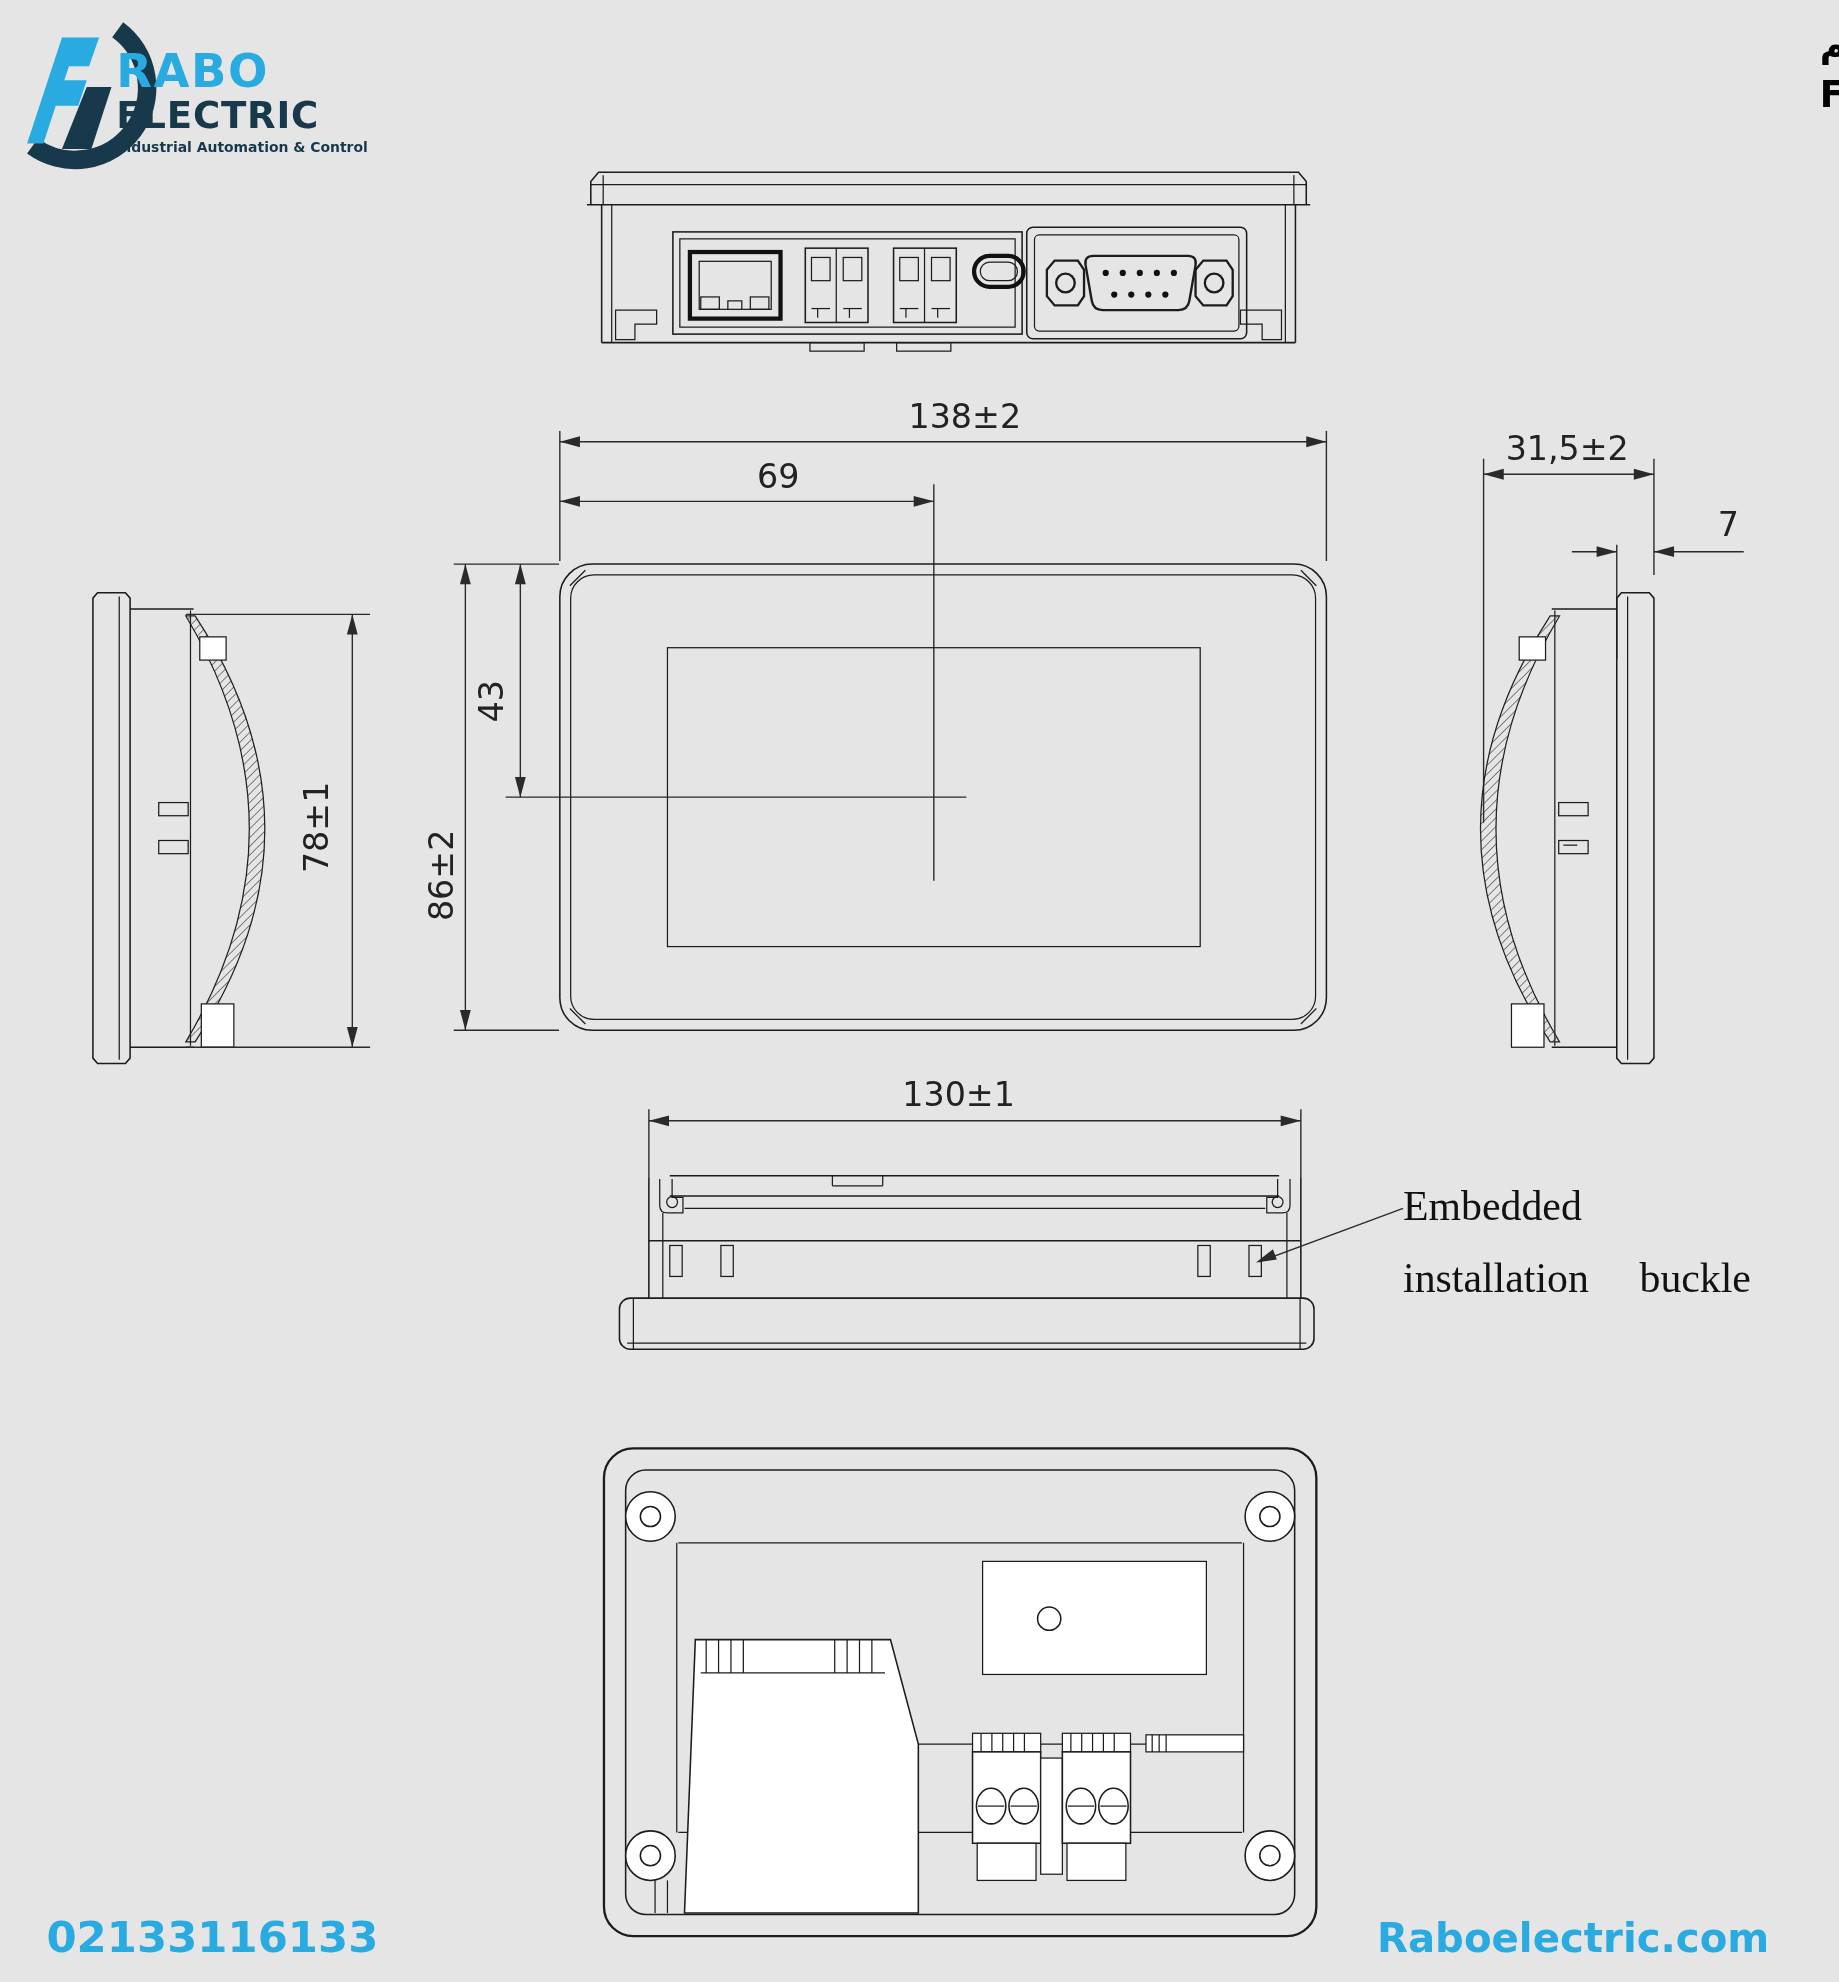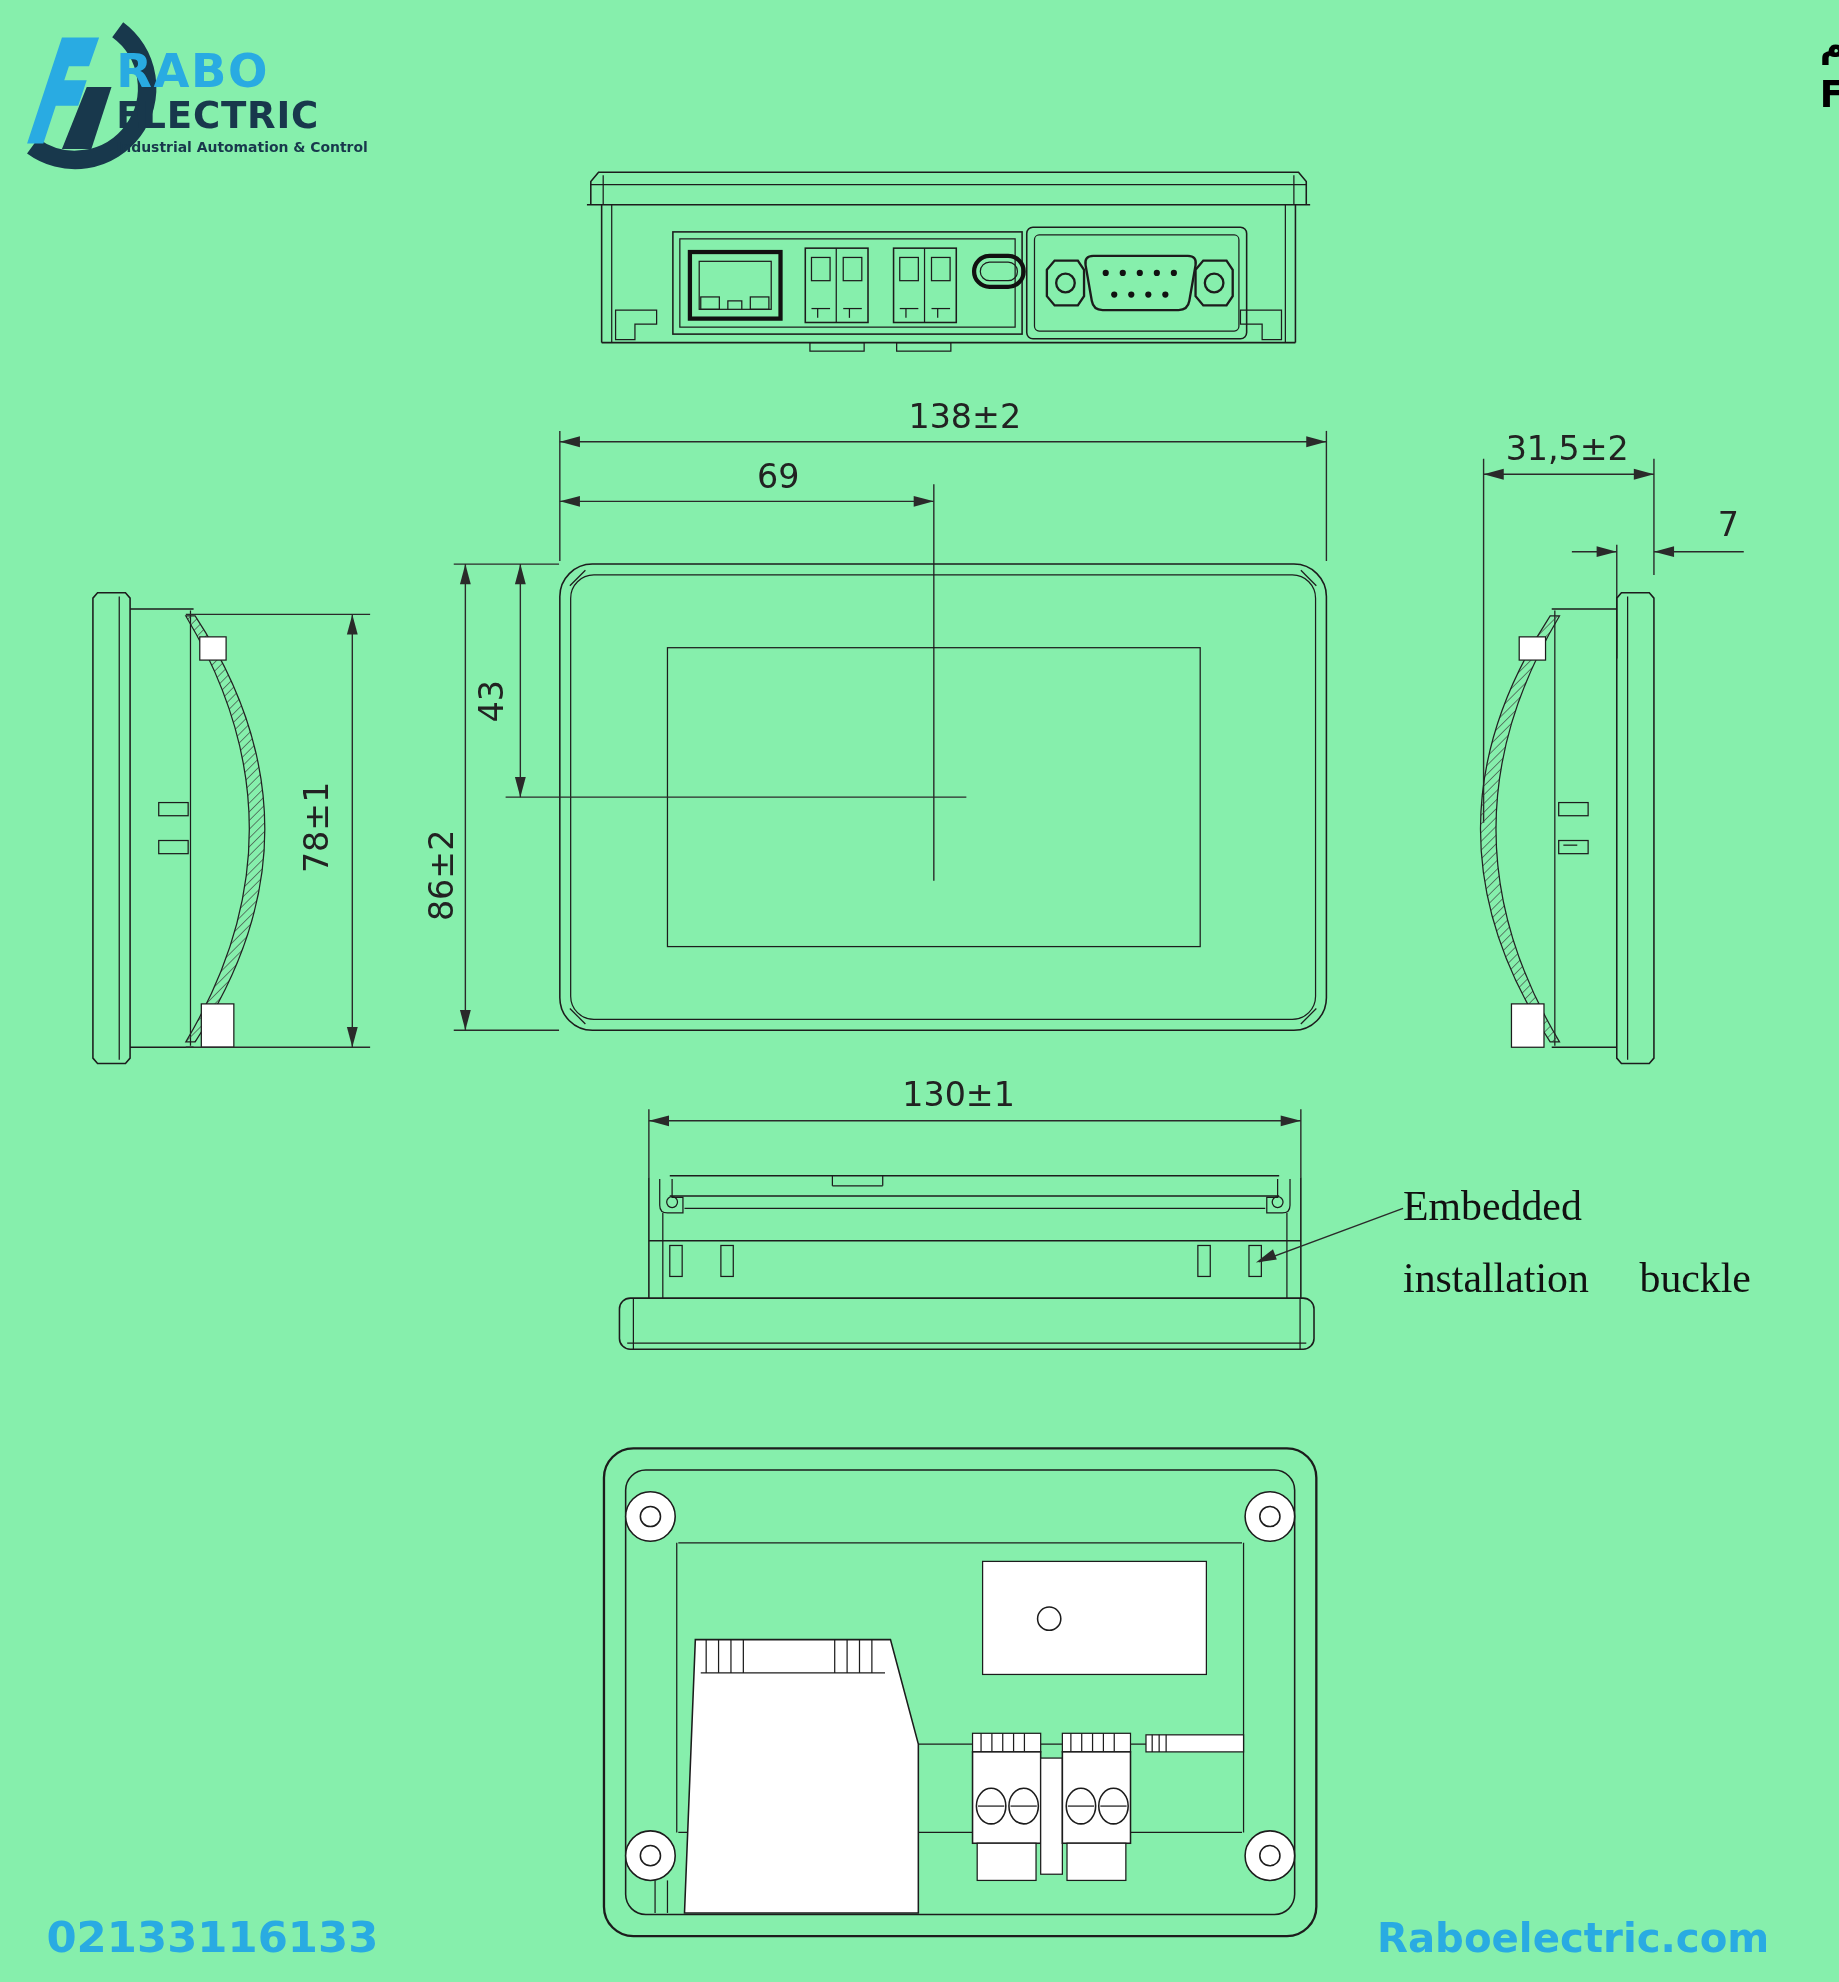--- a/index.html
+++ b/index.html
@@ -1,16 +1,16 @@
 <!DOCTYPE html>
 <html style="font-size:12.4px"><head>
 <meta charset="utf-8">
 <style>
   html,body{margin:0;padding:0;background:#ffffff;}
-  .page{position:relative;width:1839px;height:1983px;background:#86efac;overflow:hidden;
+  .page{position:relative;width:1839px;height:1983px;background:#e5e5e5;overflow:hidden;
         font-family:"DejaVu Sans", sans-serif;}
   svg{position:absolute;left:0;top:0;}
   svg line, svg path, svg rect, svg circle, svg ellipse, svg polyline{vector-effect:none;}
   .ln{stroke:#1c1c1c;stroke-width:2;fill:none;}
   .lnthin{stroke:#1c1c1c;stroke-width:1.6;fill:none;}
   .lnthick{stroke:#1c1c1c;stroke-width:3;fill:none;}
   .lnheavy{stroke:#111;stroke-width:5.5;fill:none;}
   .dim{stroke:#2a2a2a;stroke-width:1.8;fill:none;}
   .arrow{fill:#2a2a2a;stroke:none;}
   .white{fill:#ffffff;}

